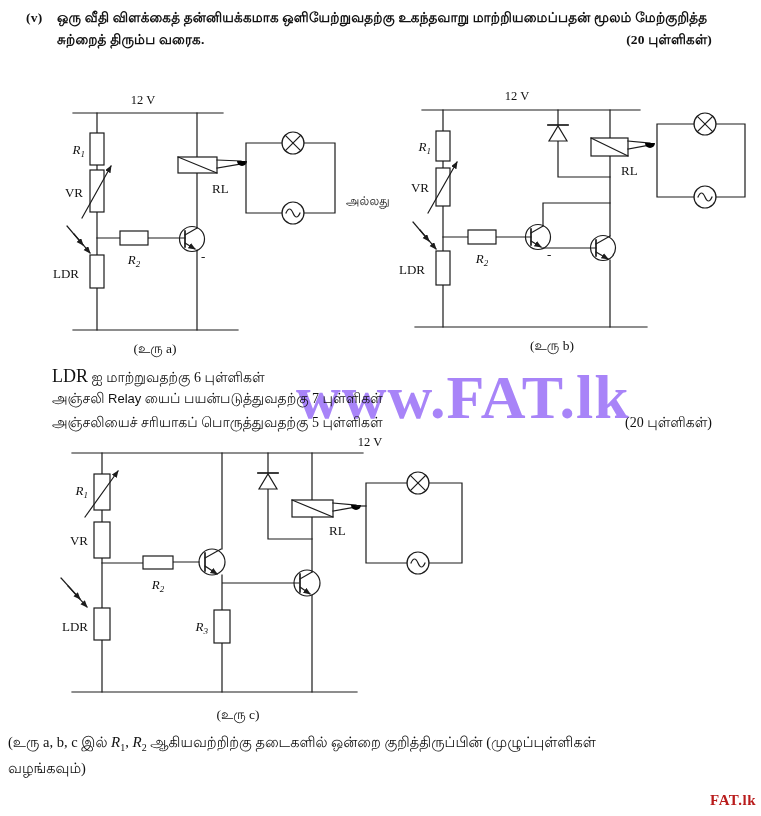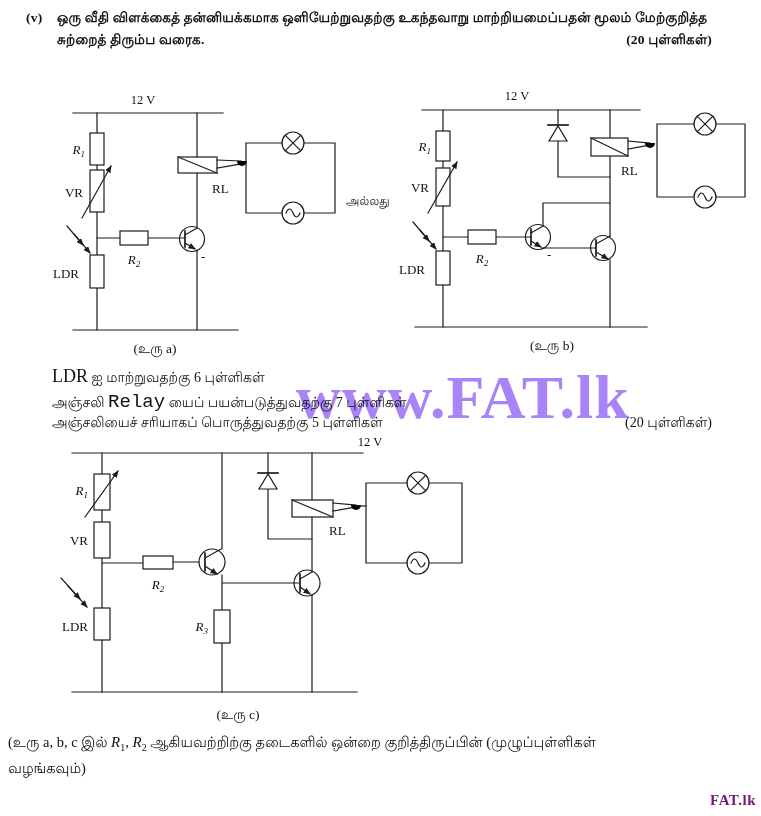--- a/index.html
+++ b/index.html
@@ -3,27 +3,27 @@
 <meta charset="utf-8">
 <style>
   *{margin:0;padding:0;box-sizing:border-box}
   html,body{width:761px;height:816px}
   body{position:relative;background:#ffffff;overflow:hidden;
        font-family:"Liberation Serif","DejaVu Serif",serif;color:#111}
   .abs{position:absolute;white-space:nowrap}
   .qtext{font-size:13.5px;font-weight:bold;letter-spacing:.2px}
   .midtext{font-size:14px}
   .lat-big{font-size:18px;font-family:"Liberation Serif",serif}
-  .lat-mid{font-size:19px;font-family:Liberation Mono, monospace}
+  .lat-mid{font-size:13px;font-family:Liberation Sans, sans-serif}
   .foottext{font-size:14.5px}
   .rser{font-family:"Liberation Serif",serif;font-style:italic;font-size:15px}
   .rser sub{font-size:10px;font-style:normal}
   .watermark{font-size:62px;font-weight:bold;color:#8b5cf6;opacity:.75;
              letter-spacing:1px;z-index:0;font-family:"Liberation Serif",serif}
-  .corner-brand{font-size:15px;font-weight:bold;color:#701a75;letter-spacing:.5px;z-index:2}
+  .corner-brand{font-size:15px;font-weight:bold;color:#b91c1c;letter-spacing:.5px;z-index:2}
   .layer{z-index:1}
   svg{position:absolute;overflow:visible;z-index:1}
   .w{stroke:#1c1c1c;stroke-width:1.2;fill:none;stroke-linecap:square}
   .wb{stroke:#1c1c1c;stroke-width:1.7;fill:none;stroke-linecap:square}
   .cbox{fill:#ffffff;stroke:#1c1c1c;stroke-width:1.2}
   .blk{fill:#000;stroke:none}
   text{fill:#111;stroke:none;font-family:"Liberation Serif","DejaVu Serif",serif}
   .lbl{font-size:13px}
   .it{font-style:italic}
   .cap{font-size:13.5px}

